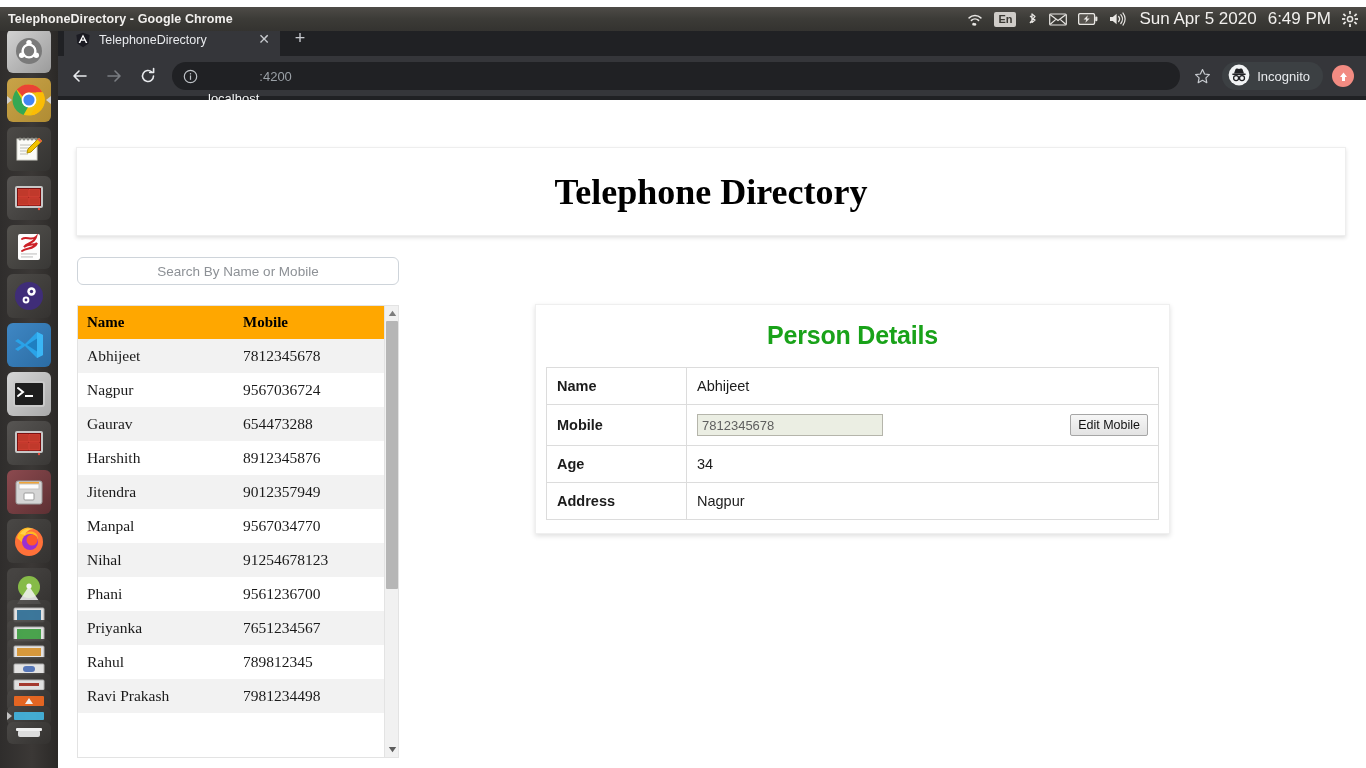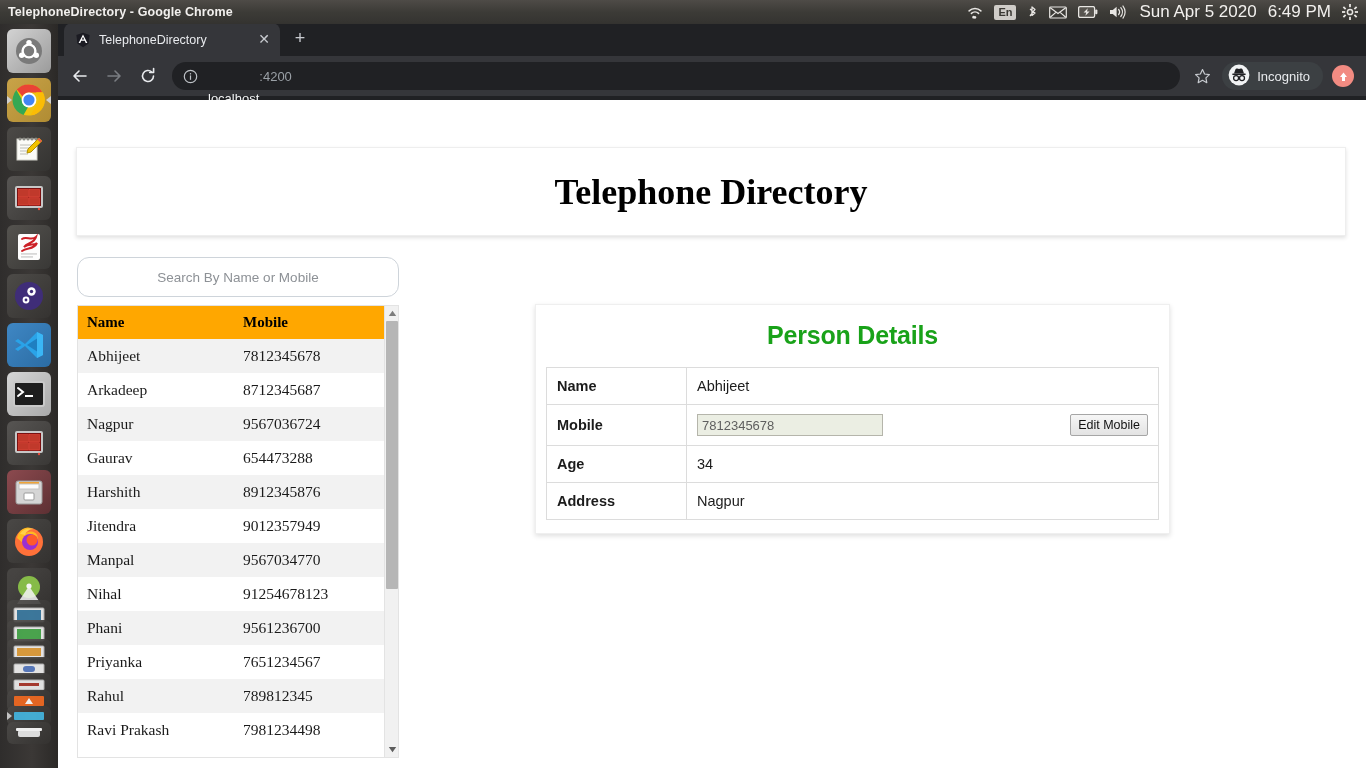--- a/index.html
+++ b/index.html
@@ -6,21 +6,21 @@
   html, body {
     margin: 0; padding: 0;
     width: 1366px; height: 768px;
     overflow: hidden;
     font-family: "Liberation Sans", sans-serif;
     background: #ffffff;
   }
 
   
   #ubuntu-panel {
-    position: absolute; top: 0; left: 0;
+    position: absolute; top: 7px; left: 0;
     width: 1366px; height: 24px;
     background: linear-gradient(to bottom, #4e4b47 0%, #3c3b37 50%, #343330 100%);
     color: #f2f0ee;
     display: flex; align-items: center;
     font-size: 12.5px;
     z-index: 50;
   }
   #ubuntu-panel .win-title {
     font-weight: bold;
     padding-left: 8px;
@@ -153,23 +153,23 @@
     display: flex; align-items: center; justify-content: center;
   }
   #page-title {
     font-family: "Liberation Serif", serif;
     font-size: 36px; font-weight: bold; color: #000;
   }
 
   
   #search-input {
     position: absolute; left: 19px; top: 157px;
-    width: 322px; height: 40px;
+    width: 322px; height: 28px;
     border: 1px solid #ced4da;
-    border-radius: 12px;
+    border-radius: 6px;
     background: #fff;
     font-family: "Liberation Sans", sans-serif;
     font-size: 13.5px; color: #555;
     text-align: center;
     padding: 0 6px;
   }
   #search-input::placeholder { color: #8d9196; }
 
   #table-wrap {
     position: absolute; left: 19px; top: 205px;
@@ -611,24 +611,20 @@
         <thead>
           <tr>
             <th>Name</th>
             <th>Mobile</th>
           </tr>
         </thead>
         <tbody id="dir-body">
             <tr>
               <td>Abhijeet</td>
               <td>7812345678</td>
-            </tr>
-            <tr>
-              <td>Arkadeep</td>
-              <td>8712345687</td>
             </tr>
             <tr>
               <td>Nagpur</td>
               <td>9567036724</td>
             </tr>
             <tr>
               <td>Gaurav</td>
               <td>654473288</td>
             </tr>
             <tr>

